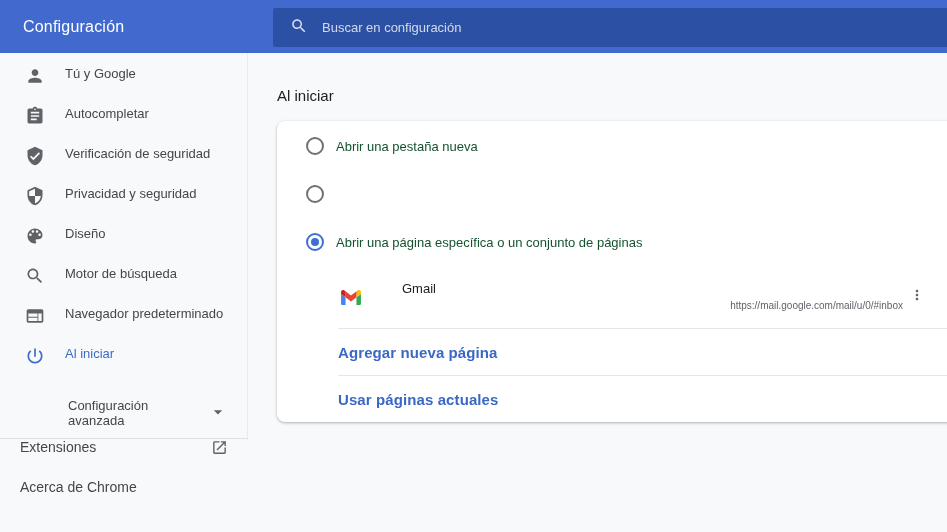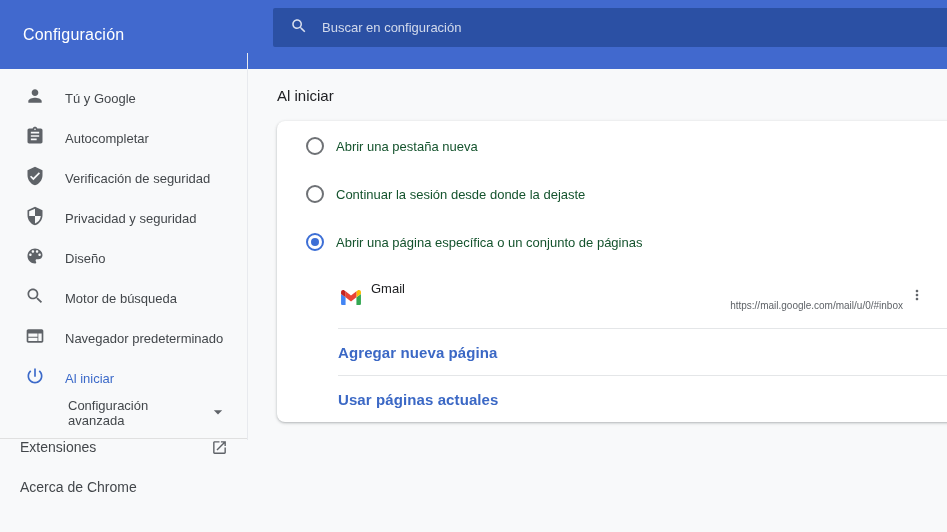--- a/index.html
+++ b/index.html
@@ -6,21 +6,21 @@
   html, body { width: 947px; height: 532px; overflow: hidden; }
   body {
     font-family: "Liberation Sans", sans-serif;
     background: #f8f9fa;
     color: #202124;
     position: relative;
   }
 
   
   .header {
-    position: absolute; top: 0; left: 0; right: 0; height: 69px;
+    position: absolute; top: 0; left: 0; right: 0; height: 53px;
     background: #4169ce;
     display: flex; align-items: center;
   }
   .header-title {
     color: #ffffff; font-size: 16px; padding-left: 23px; letter-spacing: .2px;
   }
   .searchbox {
     position: absolute; left: 273px; right: -8px; top: 8px; height: 39px;
     background: #2b50a4; border-radius: 2px;
     display: flex; align-items: center; padding-left: 17px;
@@ -36,21 +36,21 @@
   
   .sidebar {
     position: absolute; top: 53px; left: 0; width: 247px; bottom: 0;
     padding-top: 13px;
   }
   .sidebar-vline {
     position: absolute; top: 53px; left: 247px; width: 1px; height: 387px;
     background: #e8eaee;
   }
   .nav-item {
-    height: 40px; display: flex; align-items: flex-end;
+    height: 40px; display: flex; align-items: flex-start;
     padding-left: 25px; cursor: pointer;
     color: #43474b; font-size: 13px;
   }
   .nav-item .nav-icon { width: 20px; height: 20px; margin-right: 20px; display: flex; align-items: center; justify-content: center; }
   .nav-item .nav-icon svg { fill: #5f6368; }
   .nav-item.selected { color: #3c6ac9; }
   .nav-item.selected .nav-icon svg { fill: #3c6ac9; }
   .advanced-row {
     height: 40px; margin-top: 7px; display: flex; align-items: center;
     justify-content: space-between; padding: 0 19px 0 20px; cursor: pointer;
@@ -85,21 +85,21 @@
   .radio.checked::after {
     content: ""; position: absolute; left: 3px; top: 3px;
     width: 8px; height: 8px; border-radius: 50%; background: #3d6fd6;
   }
   .option-label { font-size: 13px; color: #14532d; }
 
   .page-row {
     height: 62px; display: flex; align-items: center; padding-left: 64px;
   }
   .page-favicon { width: 20px; height: 20px; display: flex; align-items: center; justify-content: center; margin-right: 10px; }
-  .page-text { flex: 1; }
+  .page-text { flex: 1; margin-left: 31px; }
   .page-title { font-size: 13px; color: #202124; line-height: 18px; }
   .page-url { font-size: 10px; color: #5f6368; line-height: 16px; text-align: right; }
   .kebab-button {
     width: 28px; height: 28px; margin-right: 40px; display: flex; align-items: center;
     justify-content: center; cursor: pointer; border-radius: 50%;
   }
   .kebab-button svg { fill: #5f6368; }
 
   .card-divider { height: 1px; background: #e4e6e8; margin-left: 61px; }
   .link-row { height: 46px; display: flex; align-items: center; padding-left: 61px; cursor: pointer; }
@@ -211,21 +211,20 @@
 <main class="main">
   <h2 class="section-title">Al iniciar</h2>
 
   <div class="card">
     <div class="option-row">
       <span class="radio"></span>
       <span class="option-label">Abrir una pestaña nueva</span>
     </div>
     <div class="option-row">
       <span class="radio"></span>
-      <span class="option-label">Continuar la sesión desde donde la dejaste</span>
     </div>
     <div class="option-row">
       <span class="radio checked"></span>
       <span class="option-label">Abrir una página específica o un conjunto de páginas</span>
     </div>
 
     <div class="page-row">
       <span class="page-favicon">
         <svg width="20" height="15" viewBox="0 0 49.4 37.25">
           <path fill="#4285f4" d="M3.37 37.25h7.86V18.16L0 9.73v24.15c0 1.86 1.51 3.37 3.37 3.37z"></path>

